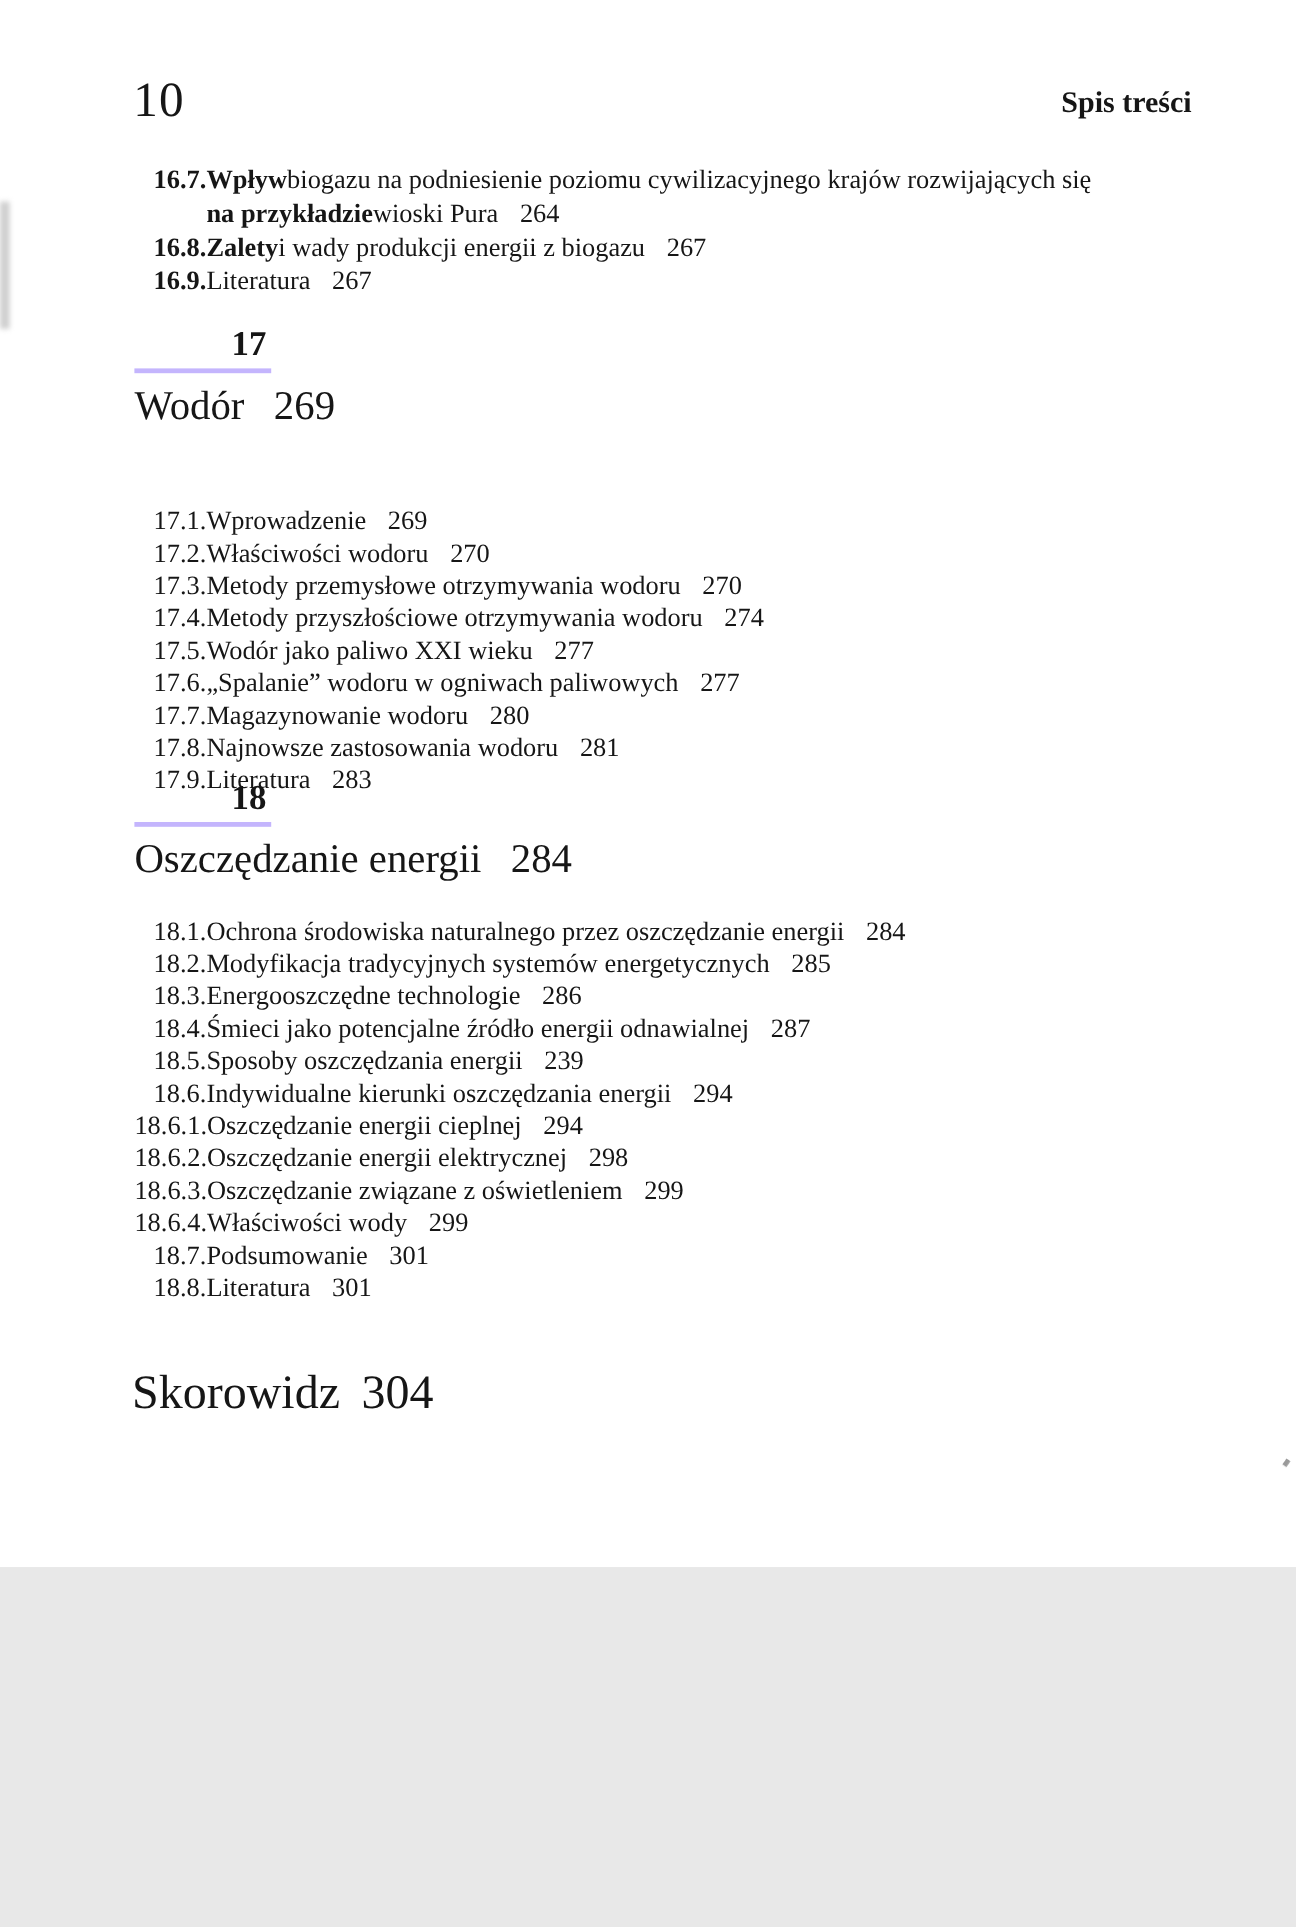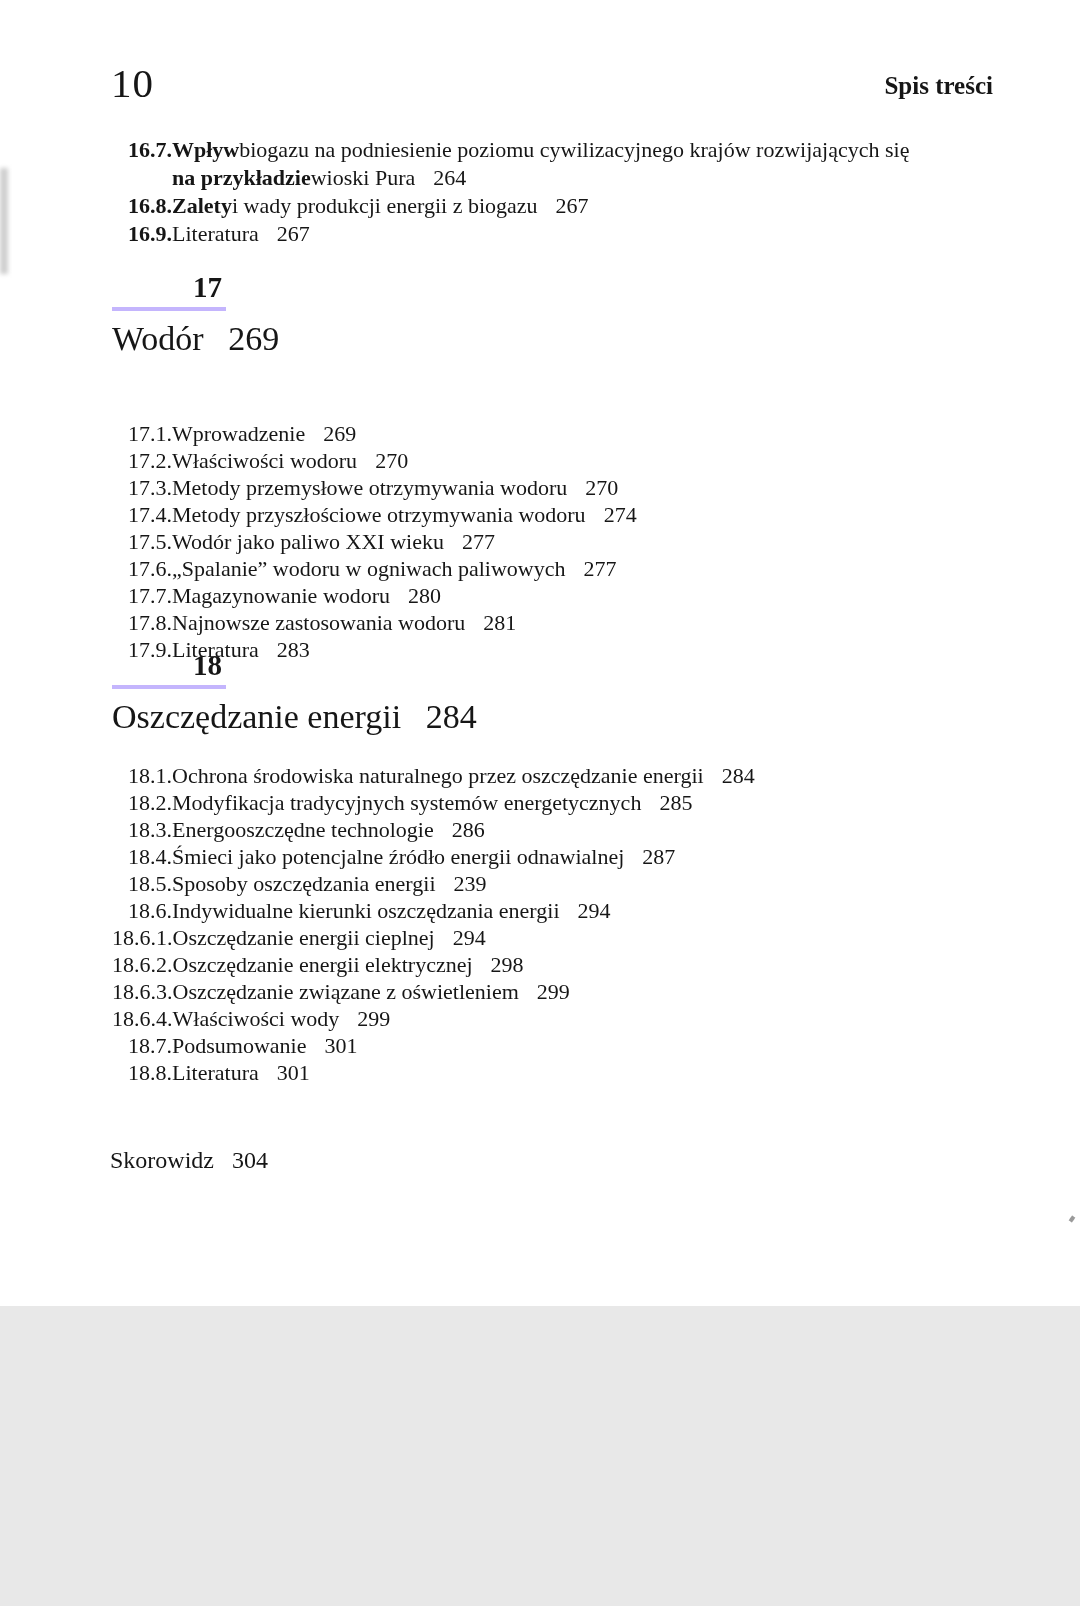--- a/index.html
+++ b/index.html
@@ -98,21 +98,21 @@
     line-height: 40px;
     white-space: nowrap;
   }
   .ch-page { margin-left: 16px; }
 
   
   .index-row {
     position: absolute;
     left: 110px;
     top: 1140px;
-    font-size: 24px;
+    font-size: 40px;
     line-height: 40px;
     white-space: nowrap;
   }
   .index-row .pg { margin-left: 18px; }
 </style>
 </head>
 <body>
 
 <div class="page">
 

